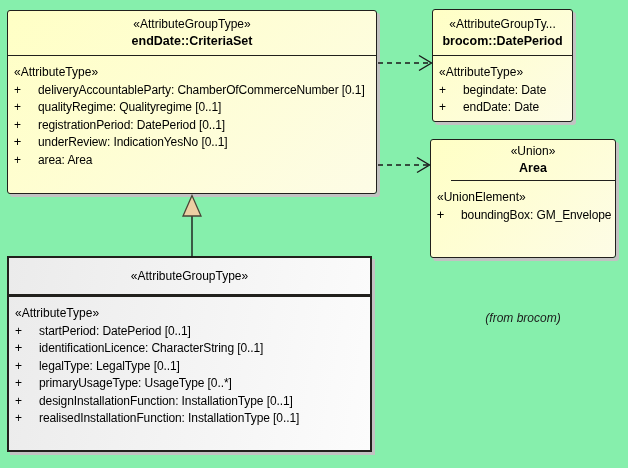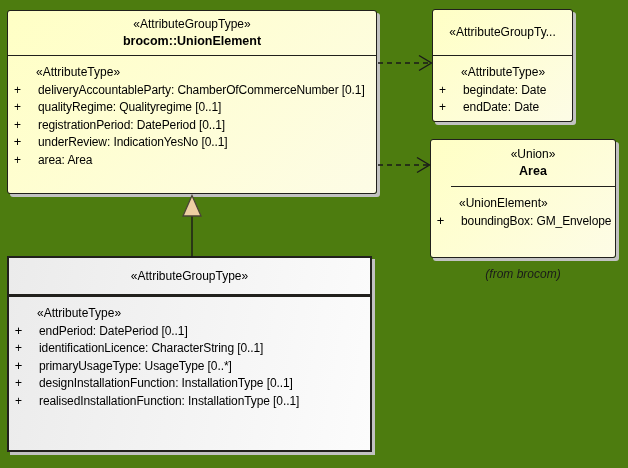--- a/index.html
+++ b/index.html
@@ -3,57 +3,57 @@
 <meta charset="utf-8">
 <style>
   :root{
     --class-fill-start:#FFFFC5; --class-fill-end:#FDFCE6;
     --focus-fill-start:#EBEBEB; --focus-fill-end:#FCFCFC;
     --border-color:#21201C; --shadow-color:#C2C2C2;
     --triangle-fill:#EDCFA3; --connector-color:#1A1A1A; --note-color:#1A1A1A;
   }
   html,body{margin:0;padding:0;}
   body{background:#FFFFFF;font-family:"Liberation Sans","DejaVu Sans",sans-serif;}
-  .canvas{position:relative;width:628px;height:468px;background:#4d7c0f;overflow:hidden;}
+  .canvas{position:relative;width:628px;height:468px;background:#86efac;overflow:hidden;}
 
   .uml-class{position:absolute;box-sizing:border-box;}
   .uml-class.yellow{
     background:linear-gradient(135deg,var(--class-fill-start) 0%,var(--class-fill-end) 100%);
     border:1px solid var(--border-color);
     border-radius:3px;
     box-shadow:3px 3px 0 var(--shadow-color);
   }
   .uml-class.focus{
     background:linear-gradient(100deg,var(--focus-fill-start) 0%,var(--focus-fill-end) 100%);
     border:2px solid var(--border-color);
     box-shadow:3px 3px 0 var(--shadow-color);
   }
   .hdr{box-sizing:border-box;display:flex;flex-direction:column;justify-content:center;
        align-items:center;text-align:center;border-bottom:1px solid var(--border-color);}
   .uml-class.focus .hdr{border-bottom:3px solid var(--border-color);}
   .stereotype{font-size:12px;line-height:17px;color:#000;white-space:nowrap;}
   .cls-name{font-size:12.5px;line-height:17px;font-weight:bold;color:#000;white-space:nowrap;}
   .body{box-sizing:border-box;padding-top:8px;}
-  .section-label{font-size:12px;line-height:17.5px;padding-left:28px;color:#000;white-space:nowrap;}
+  .section-label{font-size:12px;line-height:17.5px;padding-left:6px;color:#000;white-space:nowrap;}
   .attr-row{position:relative;font-size:12px;line-height:17.5px;padding-left:30px;
             letter-spacing:-0.1px;color:#000;white-space:nowrap;}
   .attr-row .vis{position:absolute;left:6px;top:0;letter-spacing:0;}
   .note-text{position:absolute;font-size:12px;font-style:italic;color:var(--note-color);
-             text-align:center;white-space:nowrap;}
+             text-align:center;white-space:nowrap;margin-top:44px;}
   svg.overlay{position:absolute;left:0;top:0;width:628px;height:468px;pointer-events:none;}
 </style>
 </head>
 <body>
 
 <div class="canvas">
 
   <div class="uml-class yellow" style="left:7px;top:10px;width:370px;height:184px;">
     <div class="hdr" style="height:45px;">
       <div class="stereotype">«AttributeGroupType»</div>
-      <div class="cls-name">brocom::UnionElement</div>
+      <div class="cls-name">endDate::CriteriaSet</div>
     </div>
     <div class="body">
       <div class="section-label">«AttributeType»</div>
       <div class="attr-row">
         <span class="vis">+</span>
         <span>deliveryAccountableParty: ChamberOfCommerceNumber [0.1]</span></div>
       <div class="attr-row">
         <span class="vis">+</span>
         <span>qualityRegime: Qualityregime [0..1]</span></div>
       <div class="attr-row">
@@ -67,34 +67,35 @@
         <span>underReview: IndicationYesNo [0..1]</span></div>
       <div class="attr-row">
         <span class="vis">+</span>
         <span>area: Area</span></div>
     </div>
   </div>
 
   <div class="uml-class yellow" style="left:432px;top:9px;width:141px;height:113px;">
     <div class="hdr" style="height:46px;">
       <div class="stereotype">«AttributeGroupTy...</div>
+      <div class="cls-name">brocom::DatePeriod</div>
     </div>
     <div class="body">
       <div class="section-label">«AttributeType»</div>
       <div class="attr-row">
         <span class="vis">+</span>
         <span>begindate: Date</span></div>
       <div class="attr-row">
         <span class="vis">+</span>
         <span>endDate: Date</span></div>
     </div>
   </div>
 
   <div class="uml-class yellow" style="left:430px;top:139px;width:186px;height:119px;">
-    <div class="hdr" style="height:47px;margin-left:20px;">
+    <div class="hdr" style="height:41px;margin-left:20px;">
       <div class="stereotype">«Union»</div>
       <div class="cls-name">Area</div>
     </div>
     <div class="body">
       <div class="section-label">«UnionElement»</div>
       <div class="attr-row">
         <span class="vis">+</span>
         </div>
       <div class="attr-row">
         <span class="vis">+</span>
@@ -105,30 +106,30 @@
   <div class="note-text" style="left:430px;top:267px;width:186px;">(from brocom)</div>
 
   <div class="uml-class focus" style="left:7px;top:256px;width:365px;height:196px;">
     <div class="hdr" style="height:39px;">
       <div class="stereotype">«AttributeGroupType»</div>
     </div>
     <div class="body">
       <div class="section-label">«AttributeType»</div>
       <div class="attr-row">
         <span class="vis">+</span>
-        </div>
+        <span>startPeriod: DatePeriod [0..1]</span></div>
       <div class="attr-row">
         <span class="vis">+</span>
-        <span>endPeriod: DatePeriod [0..1]</span></div>
+        </div>
       <div class="attr-row">
         <span class="vis">+</span>
         <span>identificationLicence: CharacterString [0..1]</span></div>
       <div class="attr-row">
         <span class="vis">+</span>
-        </div>
+        <span>legalType: LegalType [0..1]</span></div>
       <div class="attr-row">
         <span class="vis">+</span>
         <span>primaryUsageType: UsageType [0..*]</span></div>
       <div class="attr-row">
         <span class="vis">+</span>
         <span>designInstallationFunction: InstallationType [0..1]</span></div>
       <div class="attr-row">
         <span class="vis">+</span>
         <span>realisedInstallationFunction: InstallationType [0..1]</span></div>
     </div>

